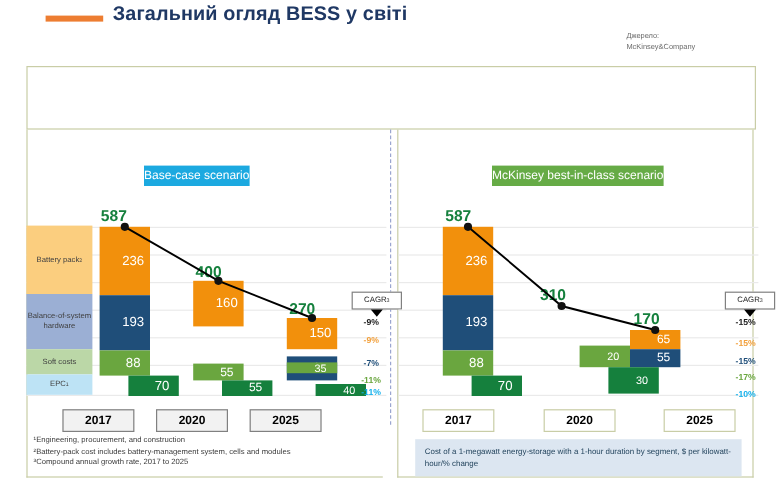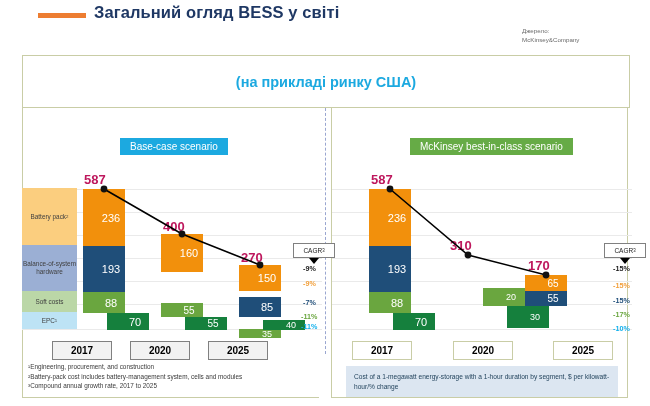--- a/index.html
+++ b/index.html
@@ -27,21 +27,21 @@
   .titlebox .l1{font-size:14.5px;font-weight:bold;color:#1CA9E0;line-height:20px;white-space:nowrap;}
   .titlebox .l2{font-size:14.5px;font-weight:bold;color:#1CA9E0;line-height:20px;white-space:nowrap;}
 
   
   .panel{position:absolute;top:108px;height:290px;border:1px solid #C9CDA6;border-top:none;box-sizing:border-box;}
   .panel-l{left:22px;width:297px;border-right:none;}
   .panel-r{left:331px;width:297px;}
   .divider{position:absolute;left:325px;top:108px;width:0;height:246px;border-left:1px dashed #9aa6d0;}
 
   
-  .badge{position:absolute;height:17px;line-height:17px;color:#fff;font-size:10px;text-align:center;padding:0 10px;white-space:nowrap;}
+  .badge{position:absolute;height:17px;line-height:17px;color:#fff;font-size:10px;text-align:center;padding:0 0;white-space:nowrap;}
   .badge-base{left:120px;top:138px;background:#1CA9E0;}
   .badge-best{left:410px;top:138px;background:#66AB46;}
 
   
   .plot{position:absolute;top:170px;height:160px;}
   .plot-l{left:22px;width:300px;}
   .plot-r{left:332px;width:300px;}
 
   .grid{position:absolute;left:0;top:0;width:100%;height:160px;}
   .grid i{position:absolute;left:0;width:100%;height:1px;background:#EAEAEA;display:block;}
@@ -55,21 +55,21 @@
   .seg-epc{background:#BDE3F5;height:17px;}
 
   
   .bar{position:absolute;width:42px;}
   .seg2{position:absolute;width:42px;box-sizing:border-box;color:#fff;font-size:11px;display:flex;align-items:center;justify-content:center;font-weight:400;padding-left:14px;}
   .c-orange{background:#F2900C;}
   .c-navy{background:#1F4E79;}
   .c-green{background:#6AA63F;}
   .c-cyan{background:#15803d;margin-left:24px;}
 
-  .total{position:absolute;font-size:13px;font-weight:bold;color:#be185d;white-space:nowrap;}
+  .total{position:absolute;font-size:13px;font-weight:bold;color:#15803d;white-space:nowrap;}
 
   
   .lineSvg{position:absolute;left:0;top:0;width:300px;height:160px;overflow:visible;pointer-events:none;}
 
   
   .cagr{position:absolute;width:42px;}
   .cagr-box{width:42px;height:15px;border:1px solid #808080;background:#fff;font-size:6.5px;color:#222;display:flex;align-items:center;justify-content:center;box-sizing:border-box;}
   .cagr-arrow{width:0;height:0;margin:0 auto;border-left:5px solid transparent;border-right:5px solid transparent;border-top:6px solid #000;}
   .cagr-val{position:absolute;font-size:7.2px;font-weight:bold;white-space:nowrap;}
   .v-dark{color:#1a1a1a;}
@@ -94,21 +94,20 @@
 <div class="hdr">
   <div class="hdr-rule"></div>
   <div class="hdr-title">Загальний огляд BESS у світі</div>
 </div>
 <div class="src">
   <div>Джерело:</div>
   <div>McKinsey&amp;Company</div>
 </div>
 
 <div class="titlebox">
-  <div class="l2">(на прикладі ринку США)</div>
 </div>
 
 <div class="panel panel-l"></div>
 <div class="panel panel-r"></div>
 <div class="divider"></div>
 
 <div class="badge badge-base">Base-case scenario</div>
 <div class="badge badge-best">McKinsey best-in-class scenario</div>
 
 <div class="plot plot-l">
@@ -152,21 +151,21 @@
   <div class="bar" style="left:139px;top:64px;height:96px;">
     <div class="seg2 c-orange" style="top:0;height:38px;">160</div>
     <div class="seg2 c-green" style="top:69px;height:14px;font-size:10px;">55</div>
     <div class="seg2 c-cyan" style="top:83px;height:13px;font-size:10px;">55</div>
   </div>
 
   <div class="total" style="left:219px;top:80px;">270</div>
   <div class="bar" style="left:217px;top:95px;height:65px;">
     <div class="seg2 c-orange" style="top:0;height:26px;">150</div>
     <div class="seg2 c-navy" style="top:32px;height:20px;text-align:right;">85</div>
-    <div class="seg2 c-green" style="top:64px;height:9px;font-size:9px;">35</div>
+    <div class="seg2 c-green" style="top:37px;height:9px;font-size:9px;">35</div>
     <div class="seg2 c-cyan" style="top:55px;height:10px;font-size:9px;">40</div>
   </div>
 
   <svg class="lineSvg" viewBox="0 0 300 160">
     <polyline points="82,19 160,64 238,95" fill="none" stroke="#000" stroke-width="1.6"></polyline>
     <circle cx="82" cy="19" r="3.4" fill="#111"></circle>
     <circle cx="160" cy="64" r="3.4" fill="#111"></circle>
     <circle cx="238" cy="95" r="3.4" fill="#111"></circle>
   </svg>
 </div>

